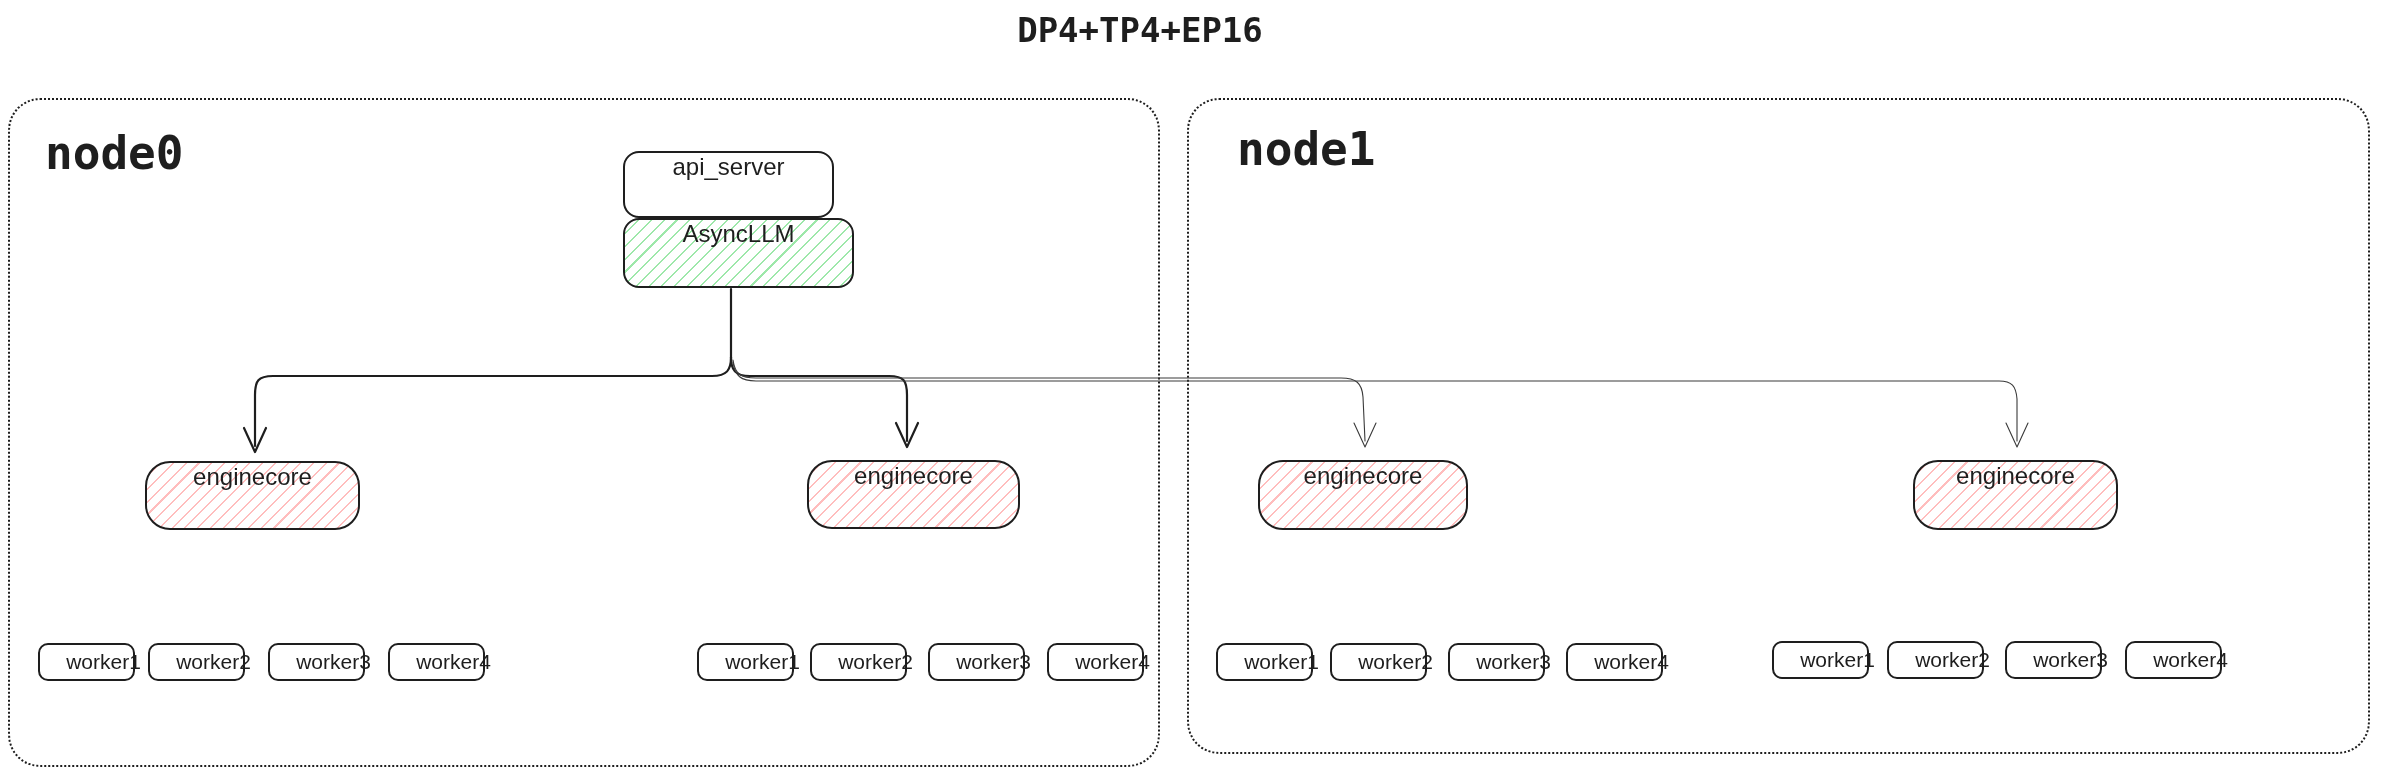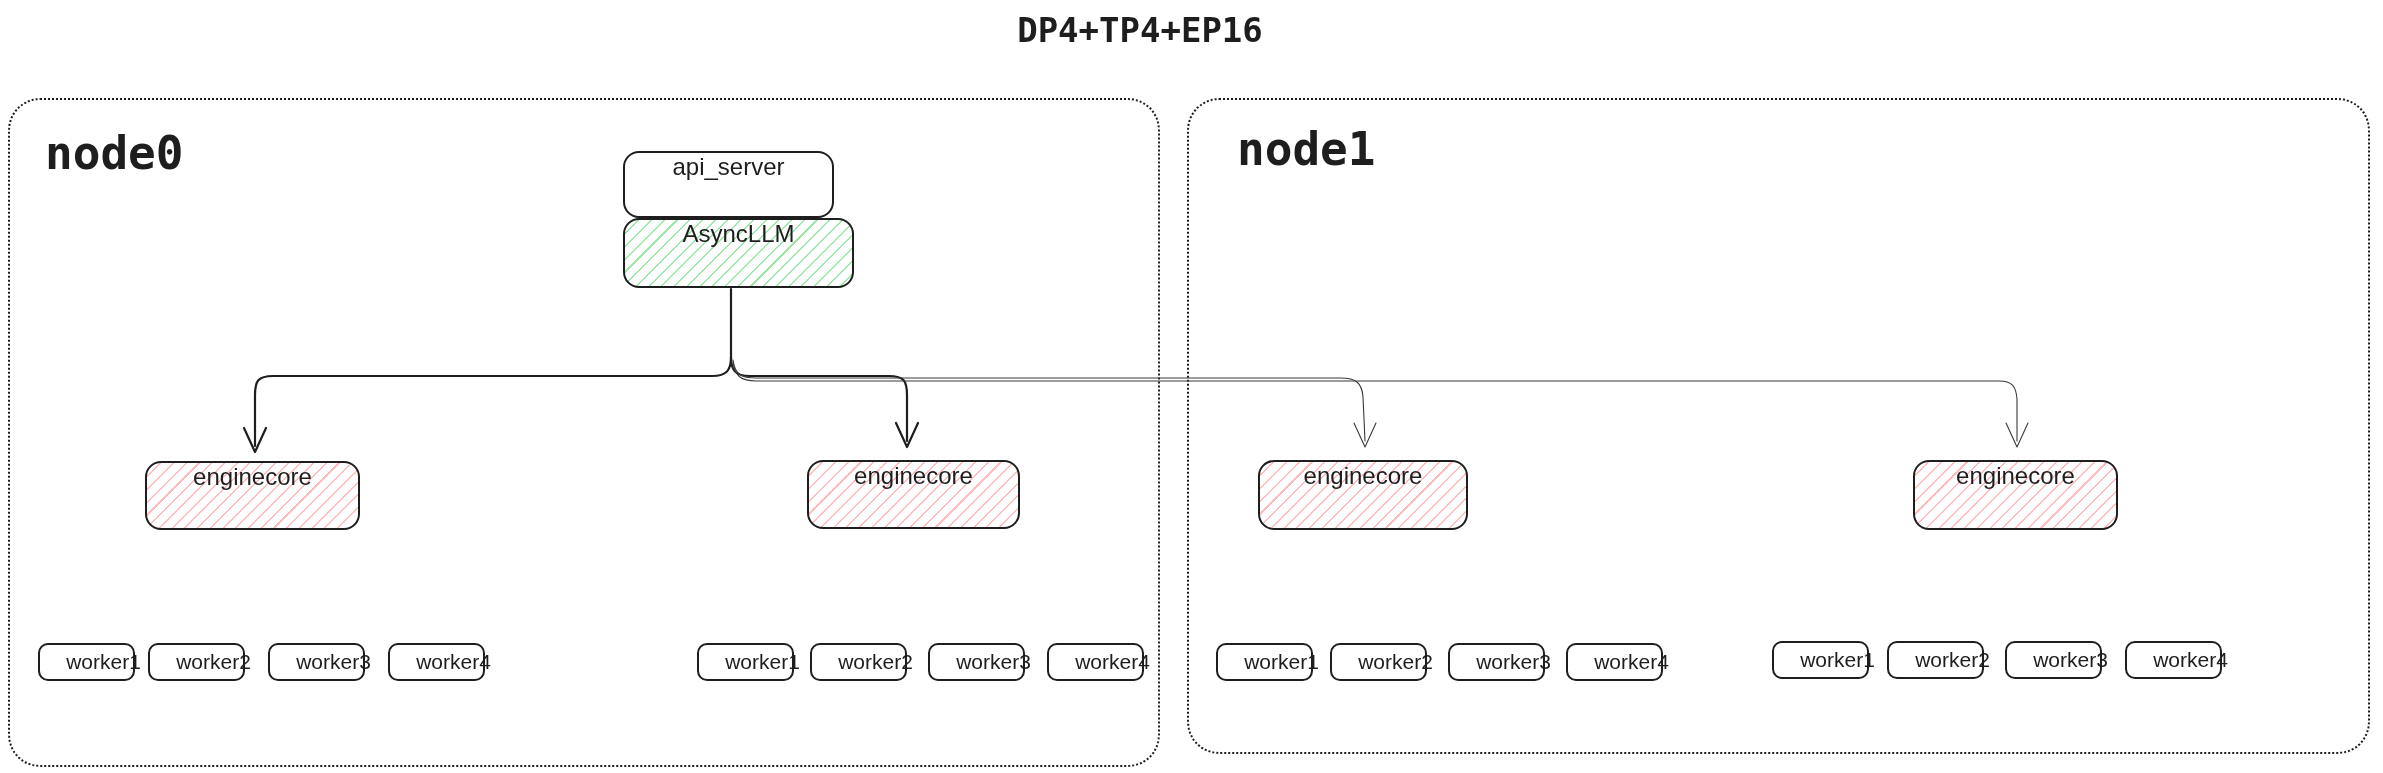--- a/index.html
+++ b/index.html
@@ -54,20 +54,21 @@
       transparent 1.5px,
       transparent 9px);
   }
   .hatch-red {
     background-color: #ffffff;
     background-image: repeating-linear-gradient(135deg,
       rgba(255, 135, 135, 0.55) 0px,
       rgba(255, 135, 135, 0.55) 1.5px,
       transparent 1.5px,
       transparent 9px);
+    border-radius: 25px;
   }
   .worker {
     position: absolute;
     width: 97px;
     height: 38px;
     border: 2px solid #1e1e1e;
     border-radius: 10px;
     background: #ffffff;
     display: flex;
     align-items: center;

